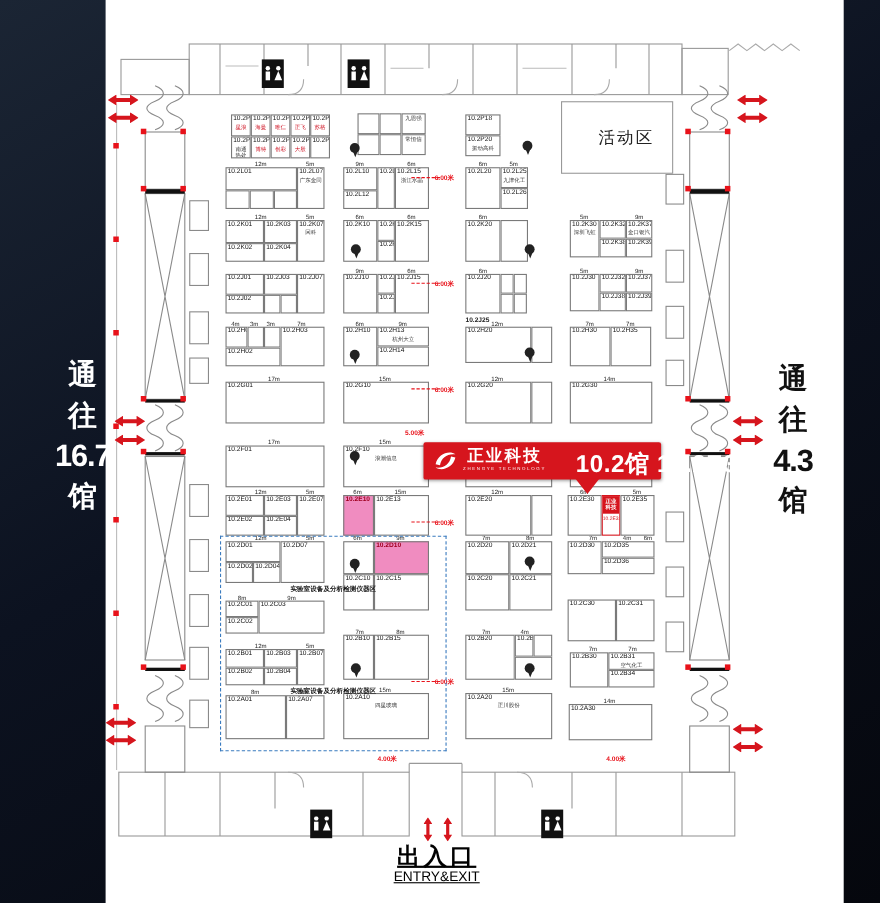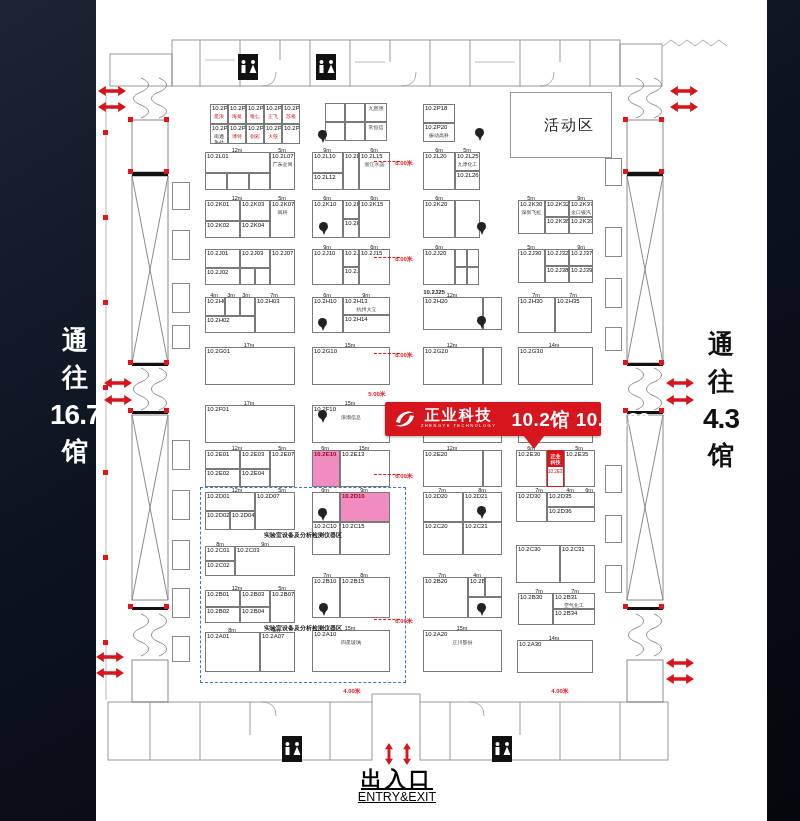--- a/index.html
+++ b/index.html
@@ -50,21 +50,21 @@
   .banner{position:absolute;left:385px;top:402px;width:216px;height:34px;background:var(--accent);
     border-radius:2px;display:flex;padding:5px 6px;box-sizing:border-box;z-index:6;
     box-shadow:0 1px 3px rgba(0,0,0,.35);}
   .banner-tail{position:absolute;left:138px;top:33px;width:0;height:0;border-left:11px solid transparent;
     border-right:11px solid transparent;border-top:14px solid var(--accent);}
   .banner .logo{width:24px;height:24px;margin:0 4px 0 2px;flex:0 0 auto;}
   .brand-block{display:flex;flex-direction:column;align-items:center;line-height:1;margin-right:6px;}
   .brand-cn{color:#fff;font-size:15px;font-weight:bold;letter-spacing:2px;white-space:nowrap;}
   .brand-en{color:#fff;font-size:4px;letter-spacing:1.5px;margin-top:2px;white-space:nowrap;}
   .banner-div{width:1px;height:22px;background:rgba(255,255,255,.75);margin:0 7px 0 2px;}
-  .hall-text{color:#fff;font-size:19px;font-weight:bold;white-space:nowrap;letter-spacing:0.5px;}
+  .hall-text{color:#fff;font-size:22px;font-weight:bold;white-space:nowrap;letter-spacing:0.5px;margin-left:12px;}
 
   .side-label{position:absolute;text-align:center;font-weight:bold;z-index:5;line-height:37px;}
   .side-label div{font-size:26px;}
   .side-label .num{font-size:28px;letter-spacing:-1px;}
   .side-label.left{left:50px;top:322px;width:50px;color:#fff;}
   .side-label.right{left:698px;top:326px;width:46px;color:#111;}
 
   .entry-block{position:absolute;left:337px;top:768px;width:120px;text-align:center;color:#000;z-index:4;text-decoration:underline;}
   .entry-cn{font-size:21px;font-weight:bold;letter-spacing:3px;line-height:22px;}
   .entry-en{font-size:12.5px;line-height:14px;}

